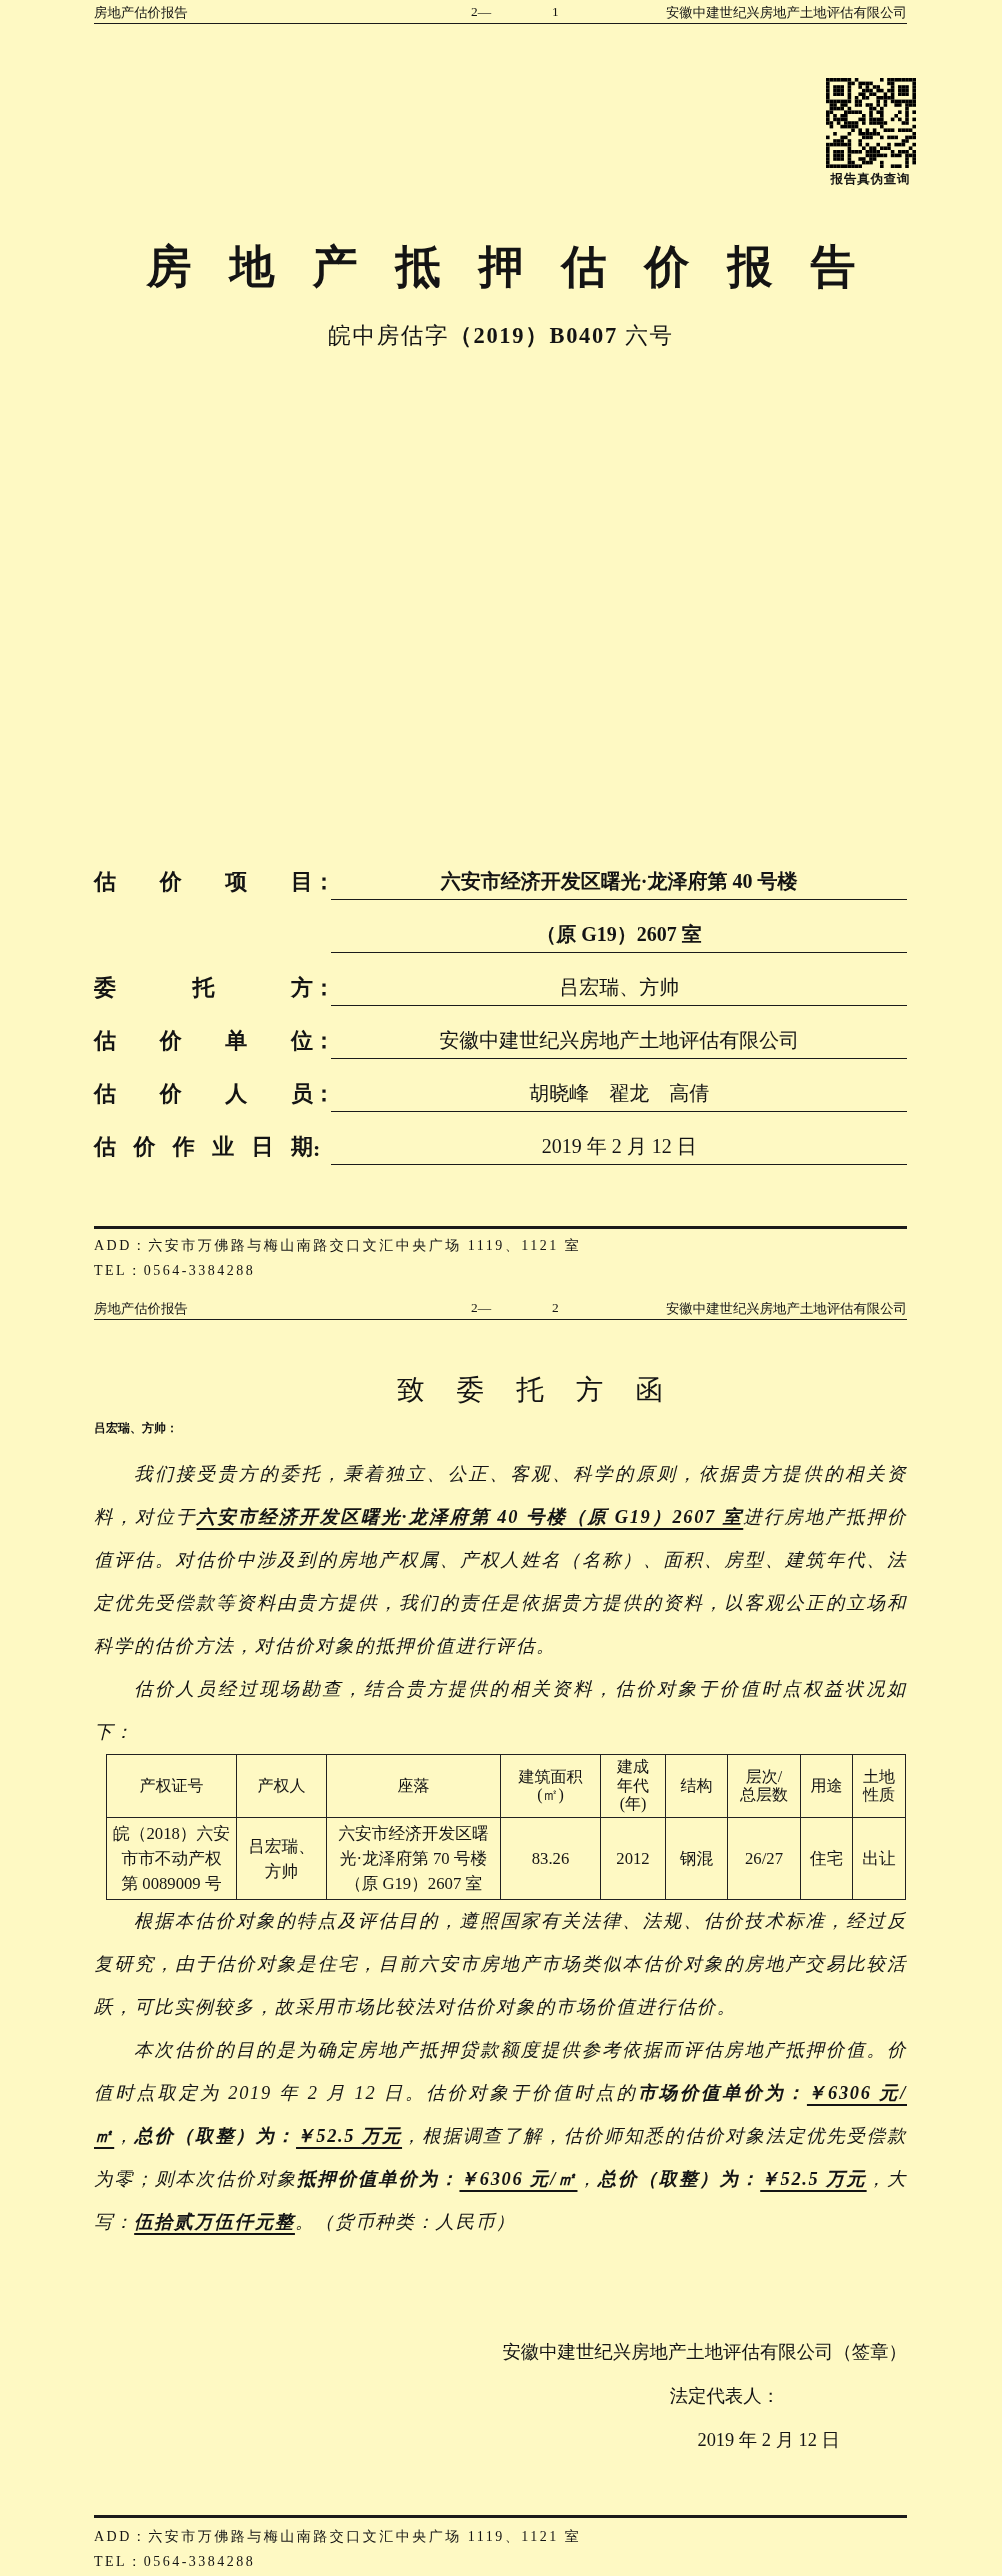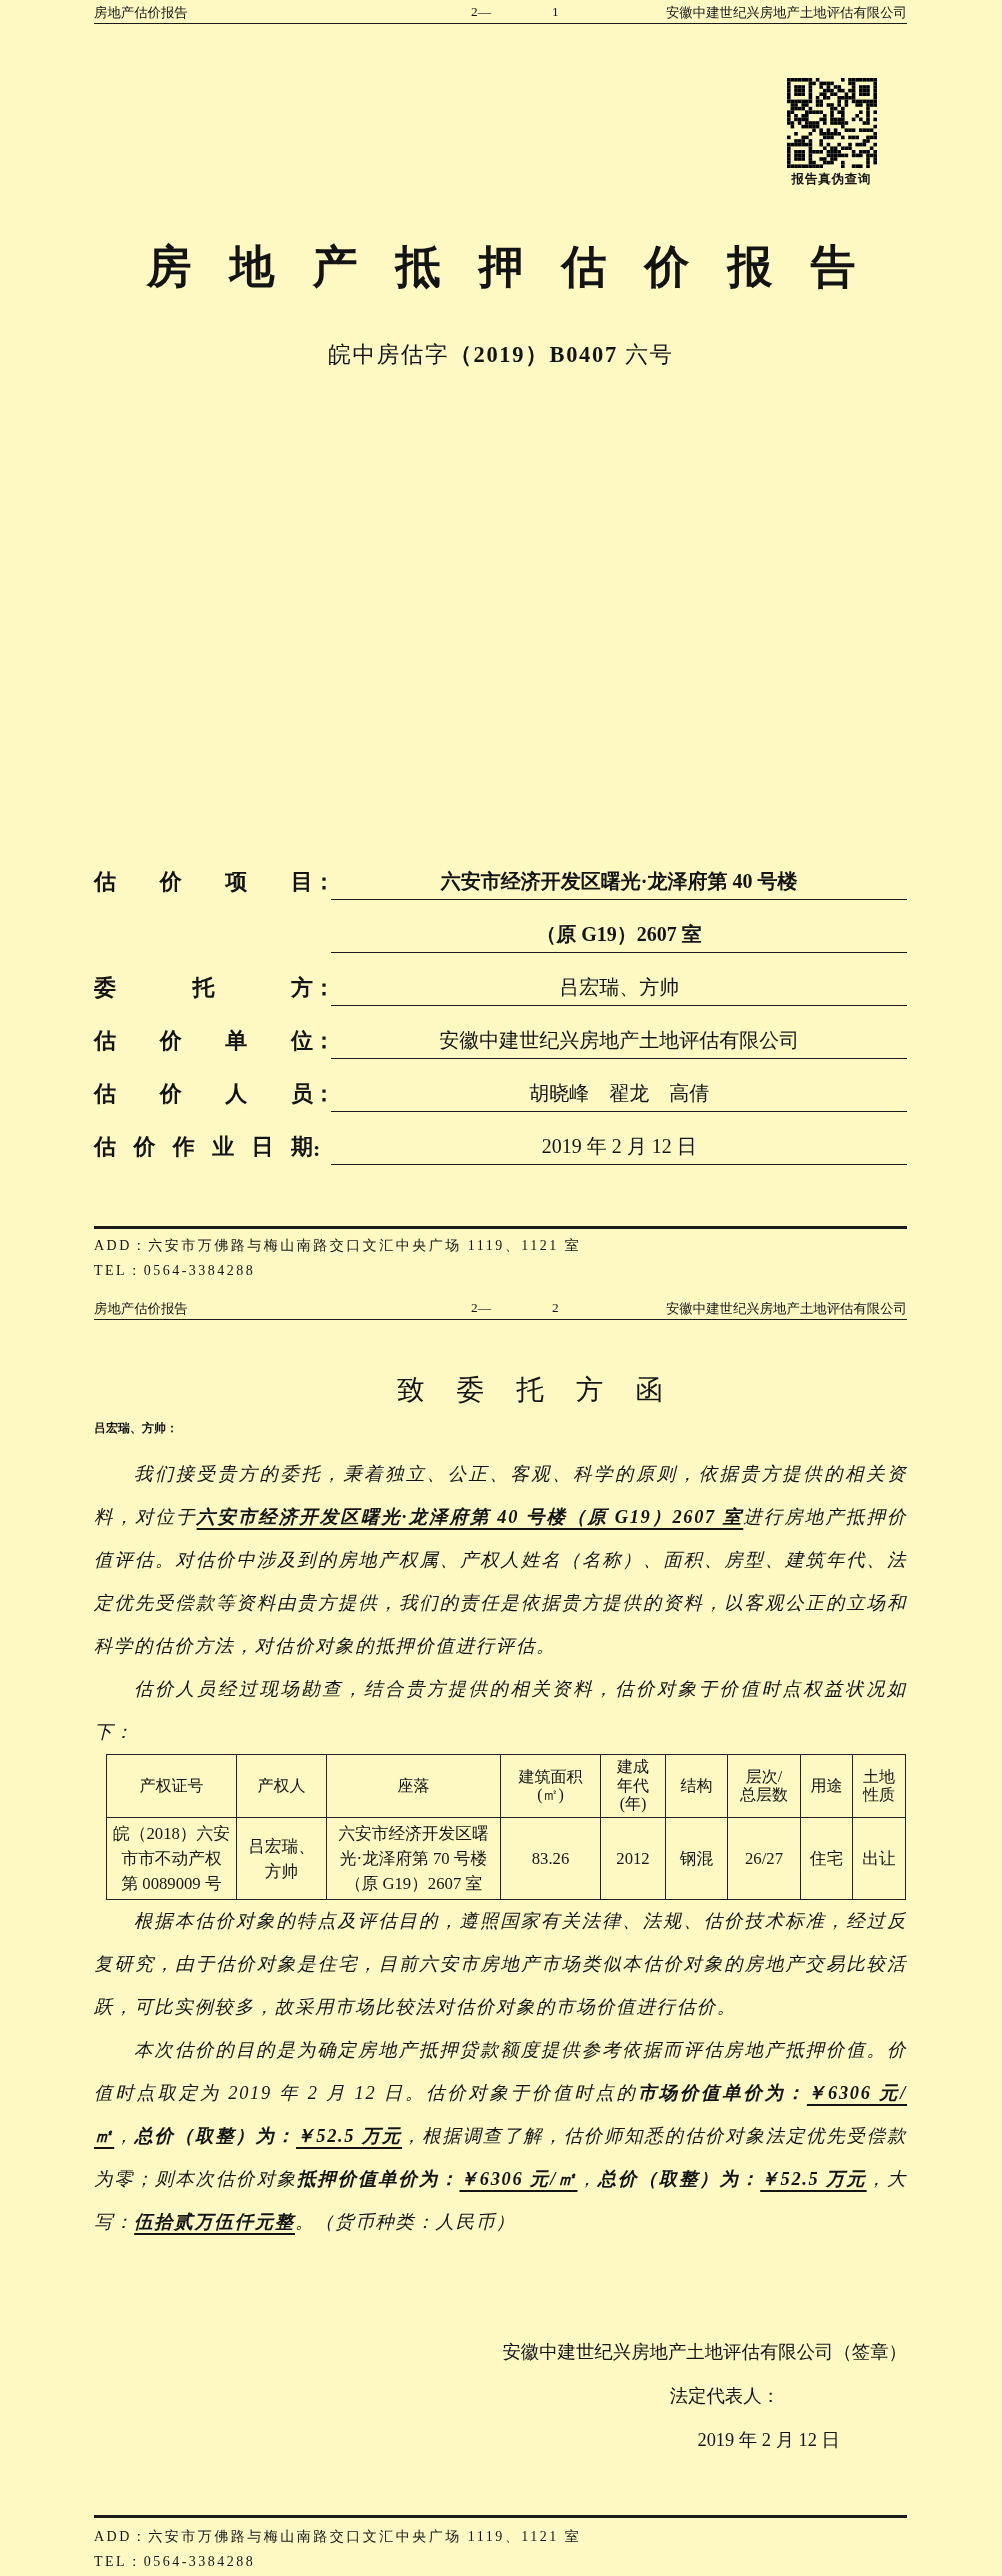--- a/index.html
+++ b/index.html
@@ -7,27 +7,27 @@
     position:relative;width:1002px;height:2576px;margin:0 auto;background:#fef9c3;
     font-family:"Liberation Serif","DejaVu Serif",serif;color:#141414;overflow:hidden;
   }
   
   .pg-header{position:absolute;left:94px;width:813px;height:20px;border-bottom:1.7px solid #1b1b1b;font-size:13.4px;}
   .pg-header .h-left{position:absolute;left:0;top:0.8px;}
   .pg-header .h-prefix{position:absolute;left:377px;top:0.8px;}
   .pg-header .h-num{position:absolute;left:458px;top:0.8px;}
   .pg-header .h-right{position:absolute;right:0;top:0.8px;}
   
-  .qr-wrap{position:absolute;left:783px;top:78px;width:97px;text-align:center;}
+  .qr-wrap{position:absolute;left:822px;top:78px;width:97px;text-align:center;}
   .qr-wrap svg{display:block;margin:0 auto;width:90px;height:90px;}
   .qr-caption{margin-top:3.3px;font-size:12.5px;font-weight:bold;letter-spacing:0.8px;}
   
   .main-title{position:absolute;left:0;top:237px;width:1002px;text-align:center;
     font-size:45px;font-weight:bold;letter-spacing:38px;text-indent:38px;white-space:nowrap;}
-  .doc-no{position:absolute;left:0;top:339px;width:1002px;text-align:center;font-size:22.5px;letter-spacing:1.7px;}
+  .doc-no{position:absolute;left:0;top:320px;width:1002px;text-align:center;font-size:22.5px;letter-spacing:1.7px;}
   .form{position:absolute;left:94px;top:847px;width:813px;}
   .frow{display:flex;align-items:flex-end;height:53px;font-size:20px;}
   .flabel{width:219px;display:flex;justify-content:space-between;font-weight:bold;font-size:22px;padding-bottom:3.3px;}
   .flabel-spacer{width:237px;}
   .fcolon{width:18.4px;font-weight:bold;font-size:22px;padding-bottom:3.3px;}
   .fvalue{flex:1;text-align:center;border-bottom:1.7px solid #1b1b1b;padding-bottom:4.2px;white-space:nowrap;}
   .fvalue.bold-val{font-weight:bold;}
   
   .rule{position:absolute;left:94px;width:813px;height:2.5px;background:#1b1b1b;}
   .foot-line{position:absolute;left:94px;width:813px;font-size:14px;letter-spacing:2.5px;line-height:23.4px;white-space:nowrap;}

